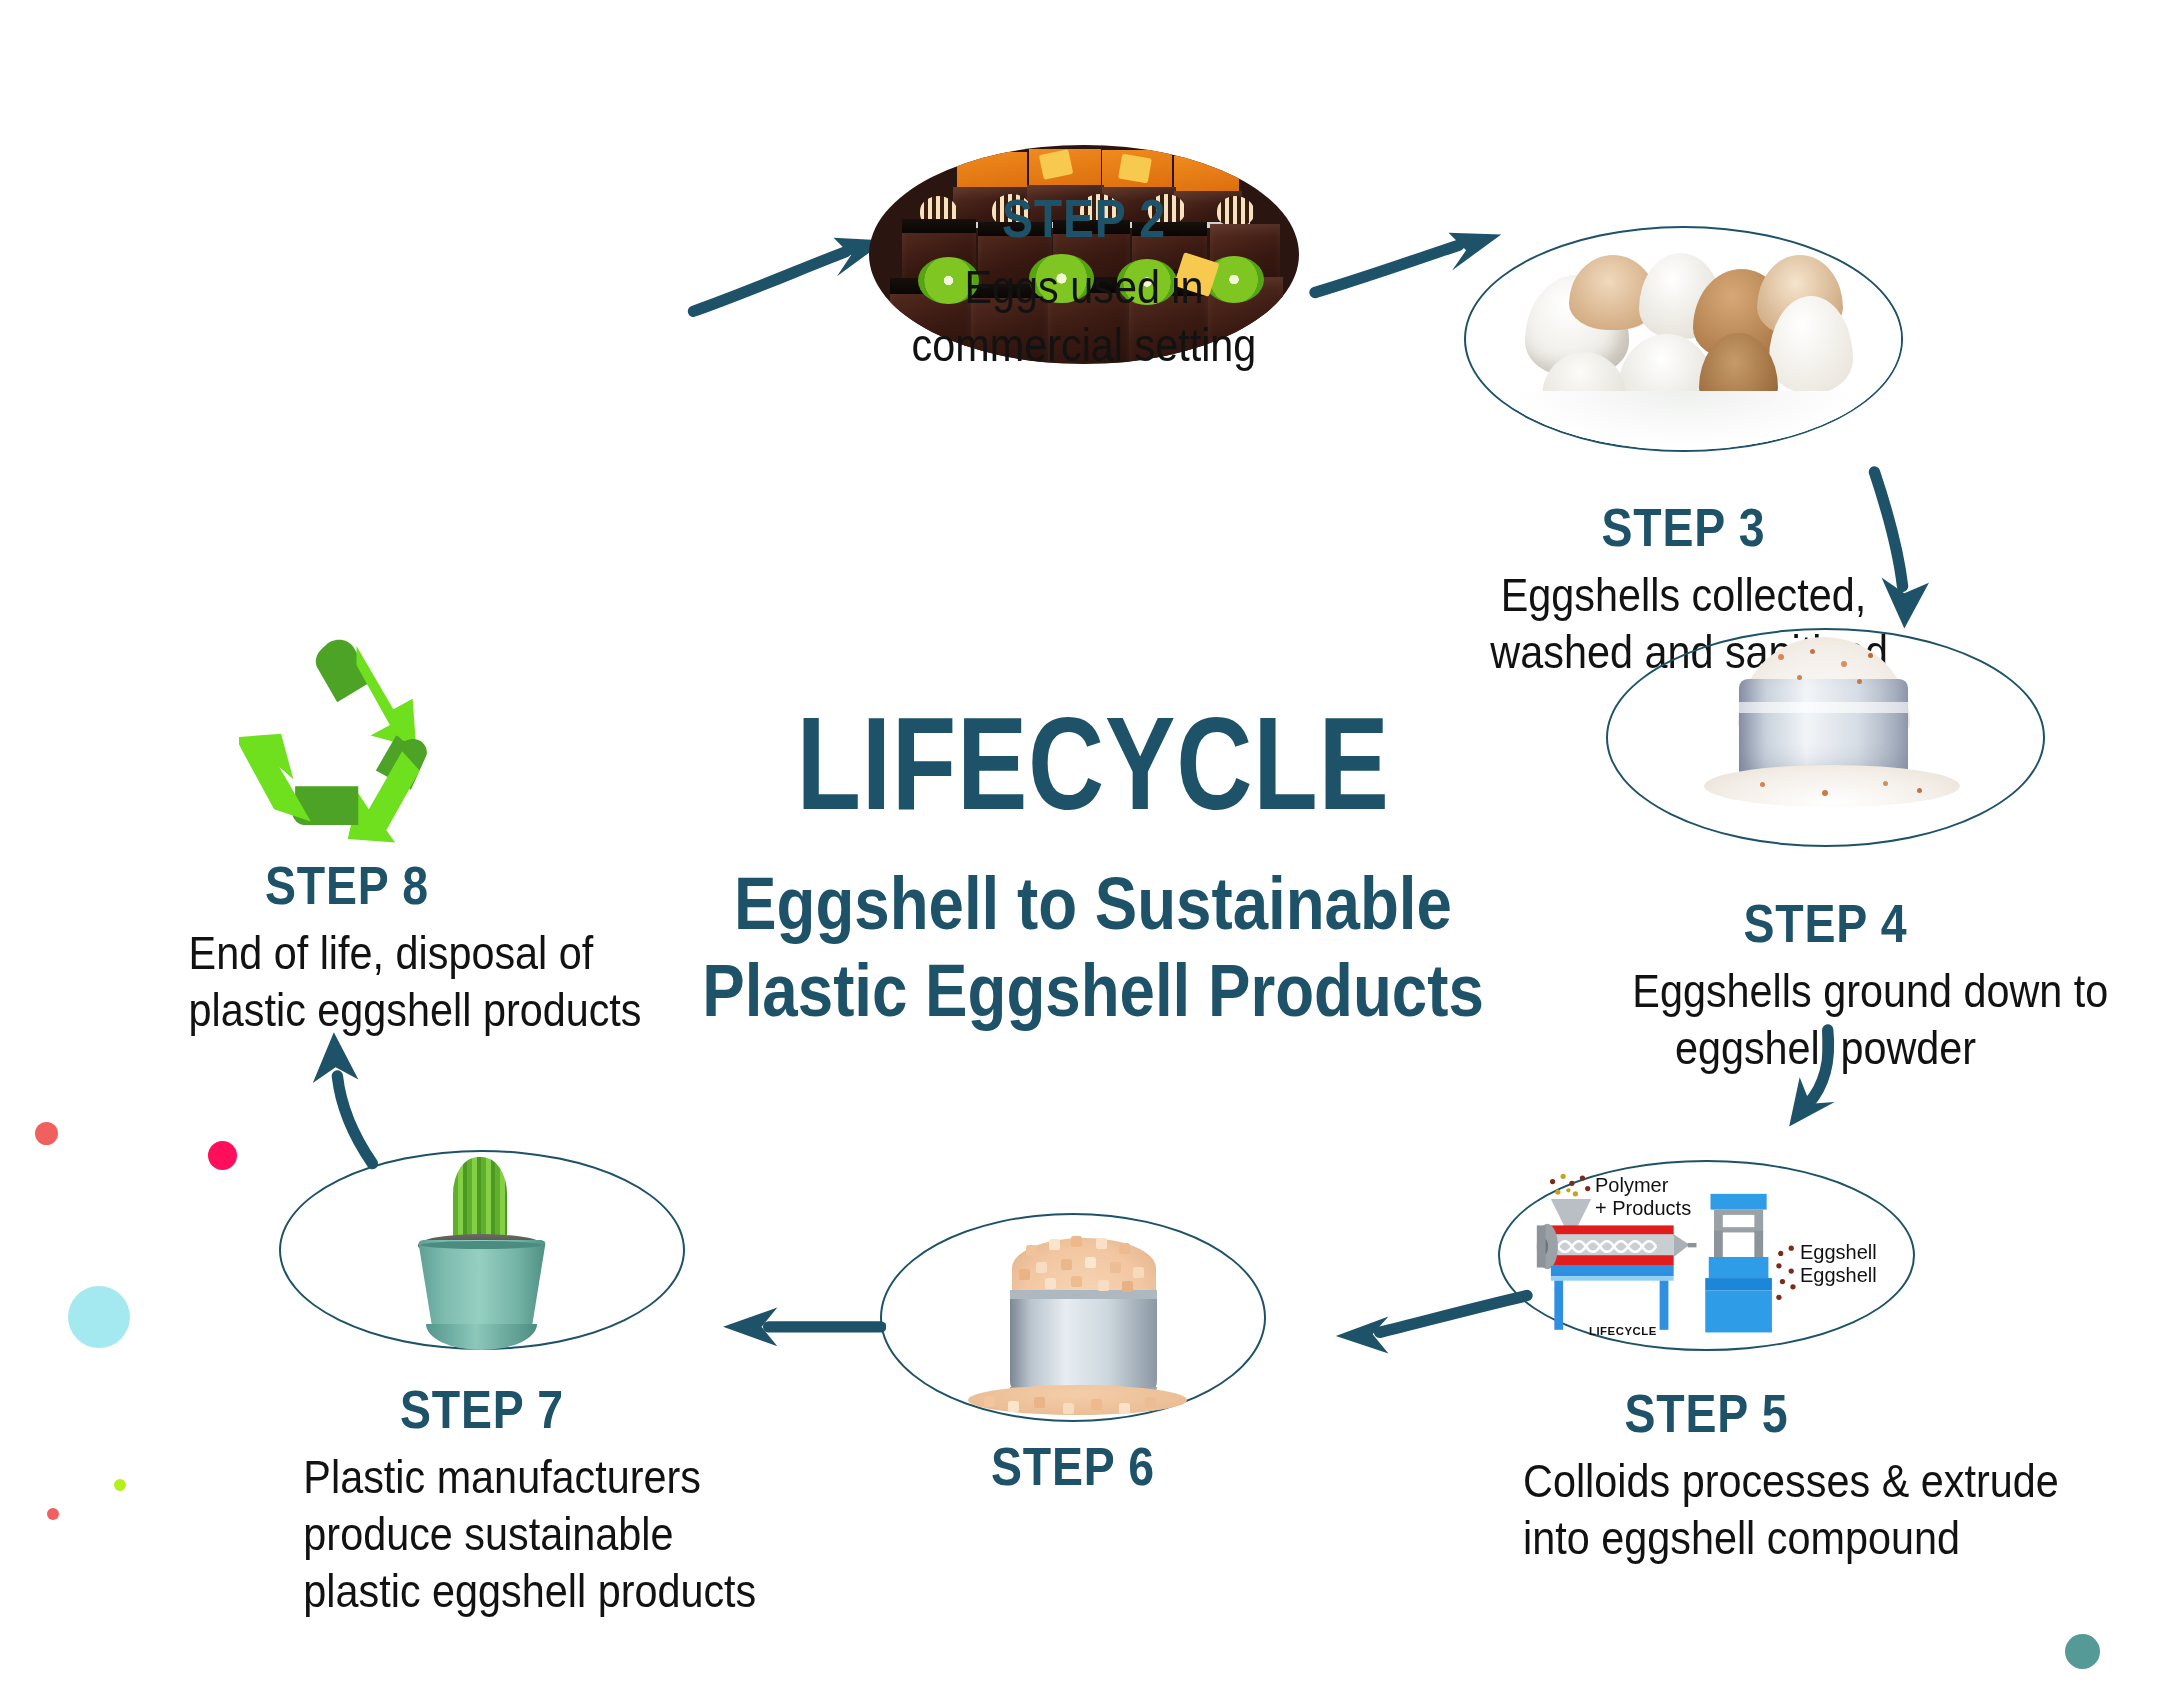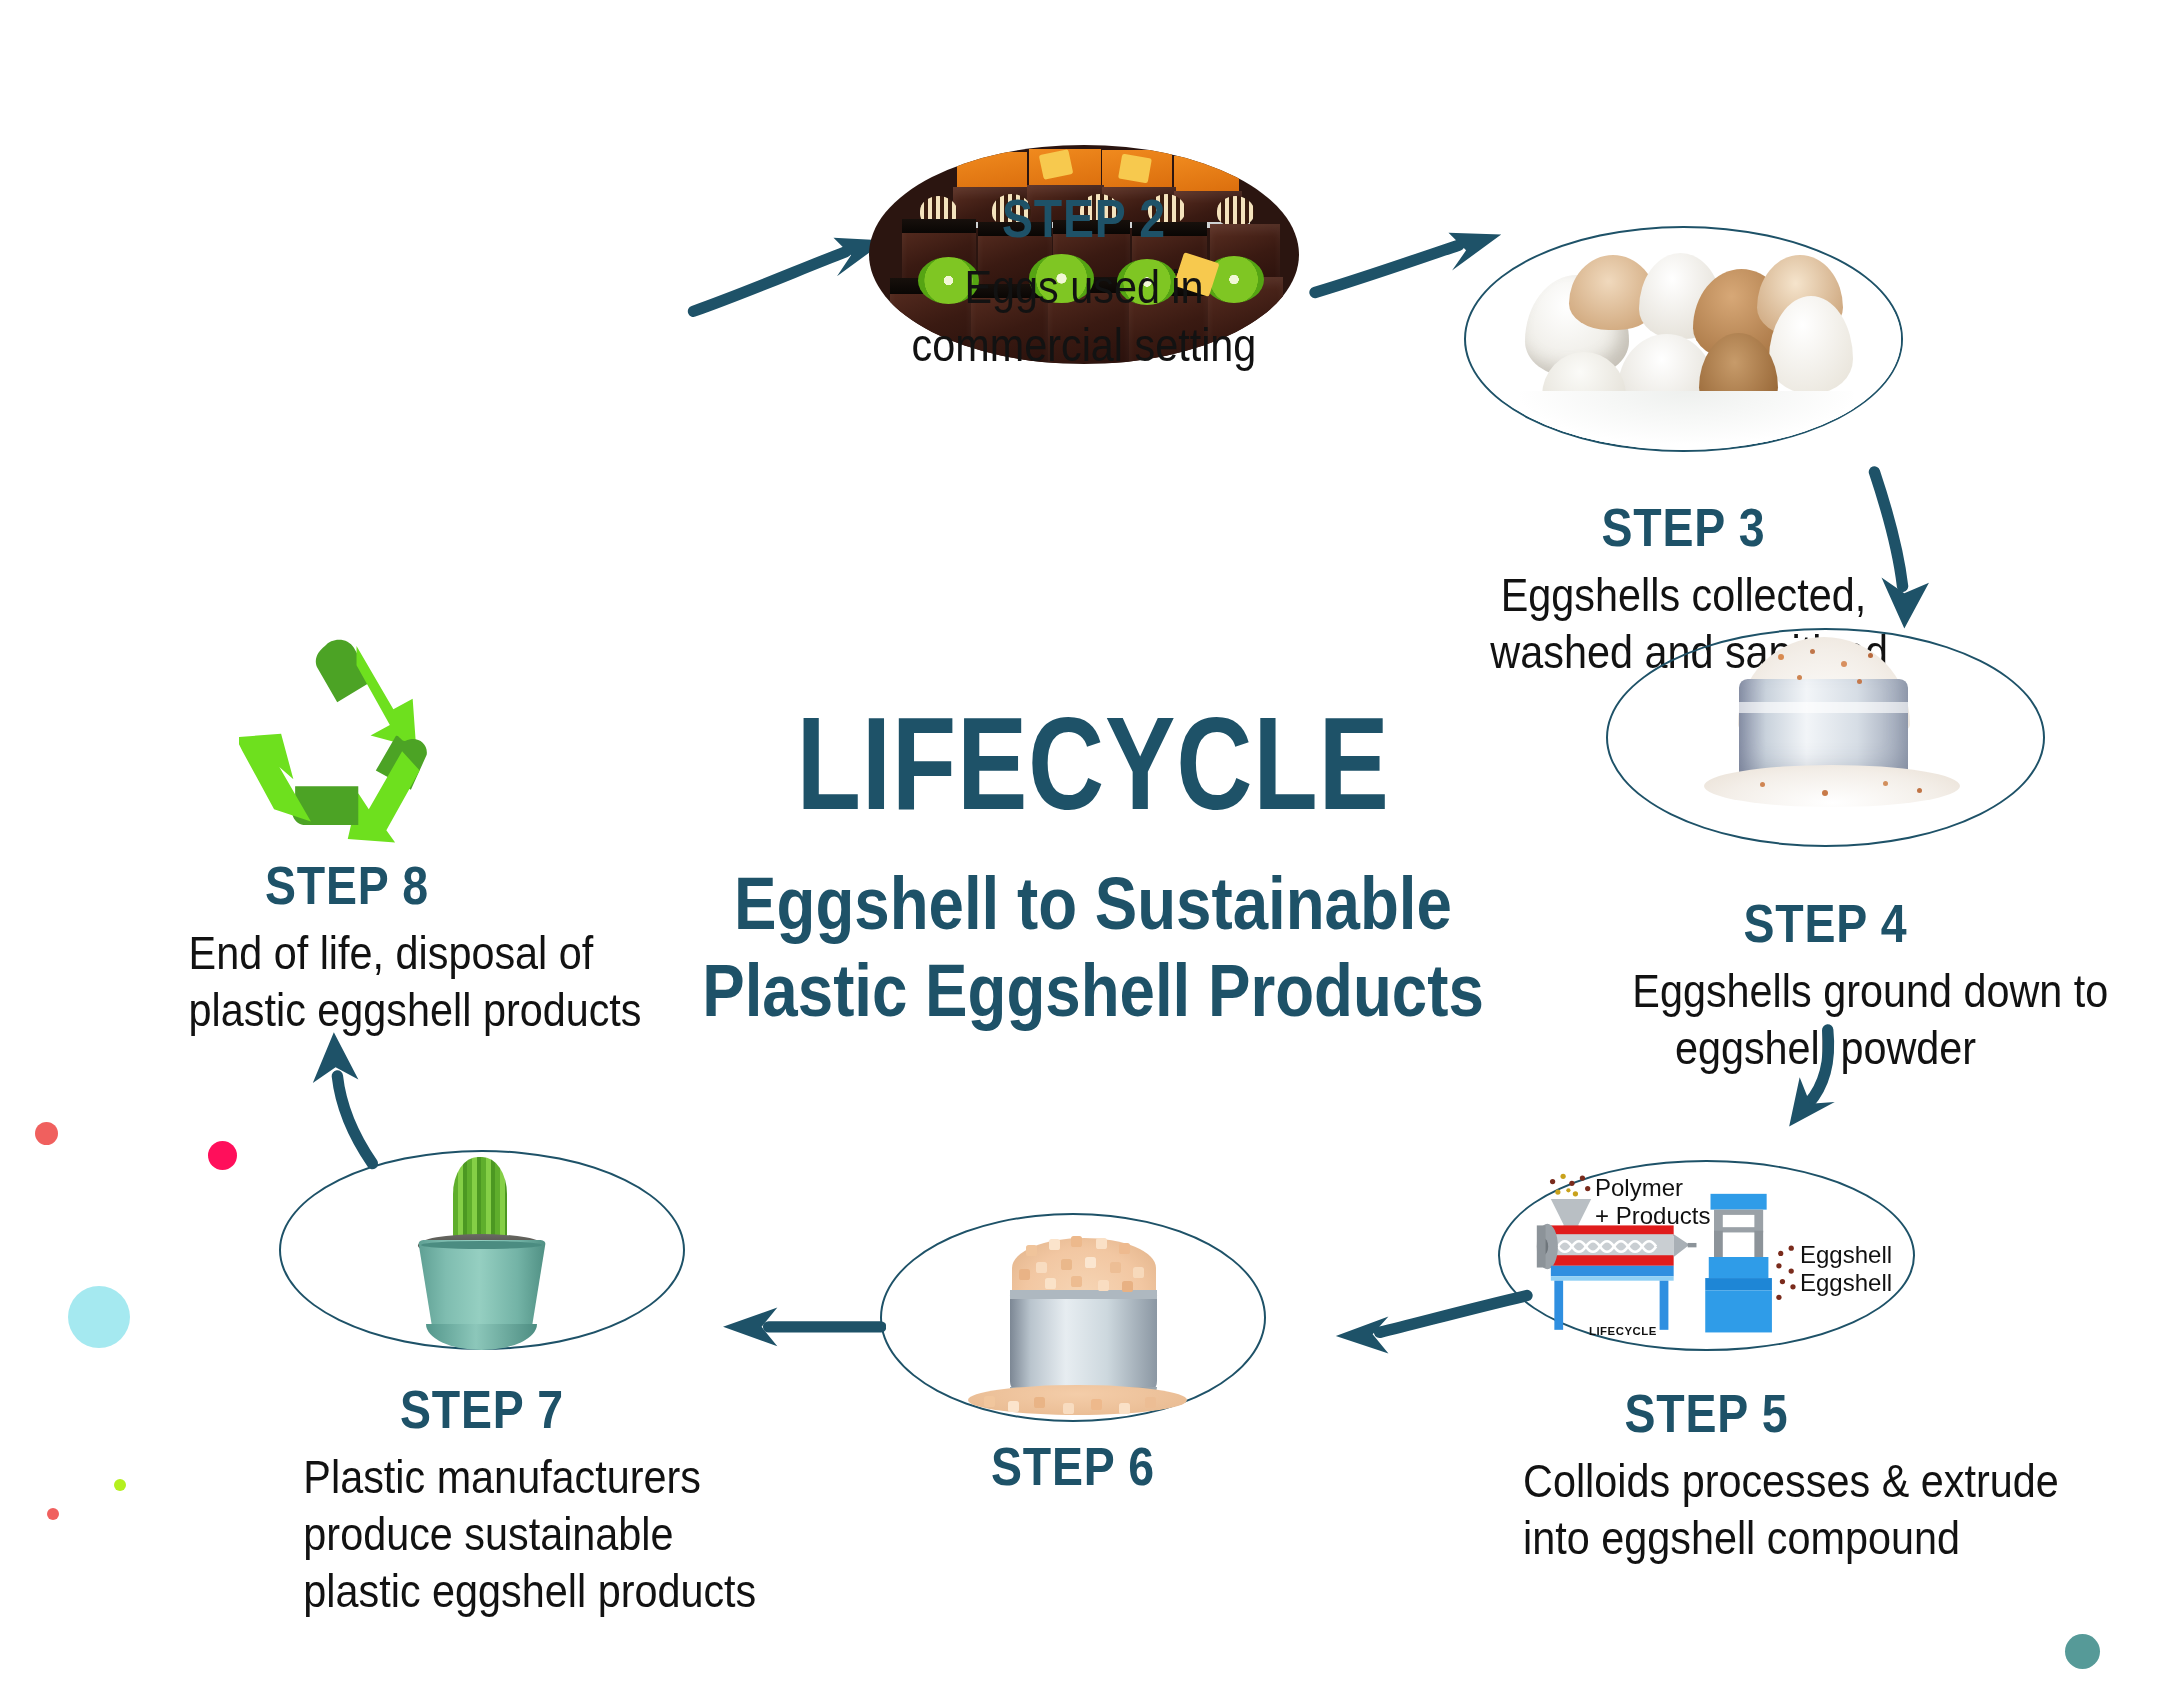--- a/index.html
+++ b/index.html
@@ -120,21 +120,21 @@
     background:linear-gradient(180deg,#6a6a64,#3a3a36);}
 
   
   .recycle svg{display:block;}
 
   
   .extrude svg{display:block;}
 
   .mini-label{
     font-family:"Liberation Sans Narrow","Liberation Sans",sans-serif;
-    font-size:24px;color:#111;line-height:1.16;white-space:nowrap;
+    font-size:20px;color:#111;line-height:1.16;white-space:nowrap;
   }
   .mini-label.tiny{font-size:11.4px;font-weight:bold;letter-spacing:0.5px;}
 
   
   .dot{position:absolute;border-radius:50%;}
 </style>
 </head>
 <body>
 
 <div id="stage">

